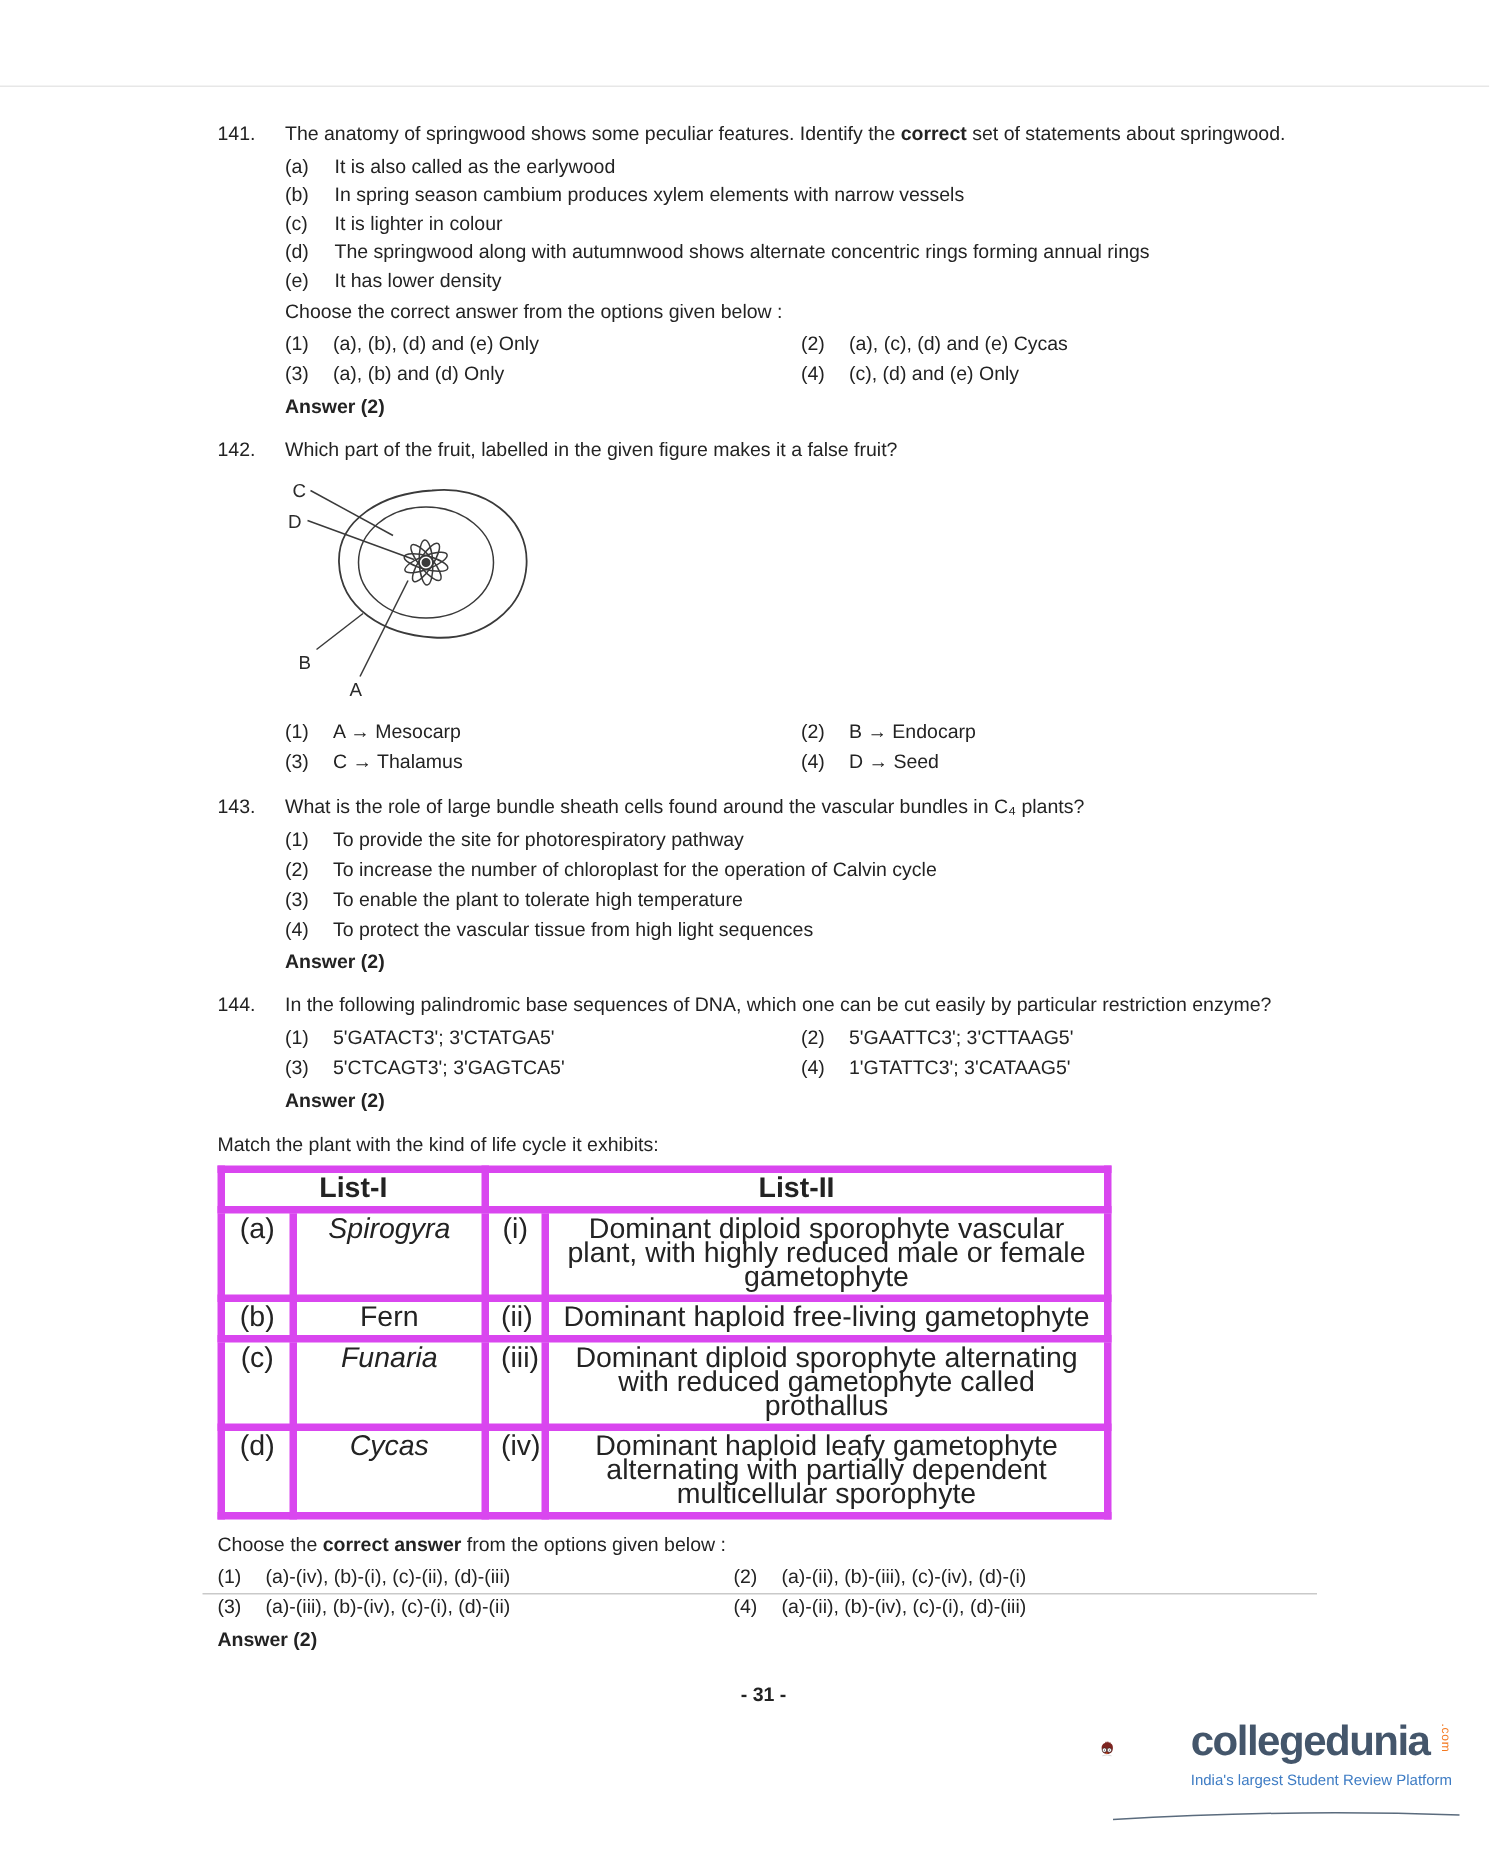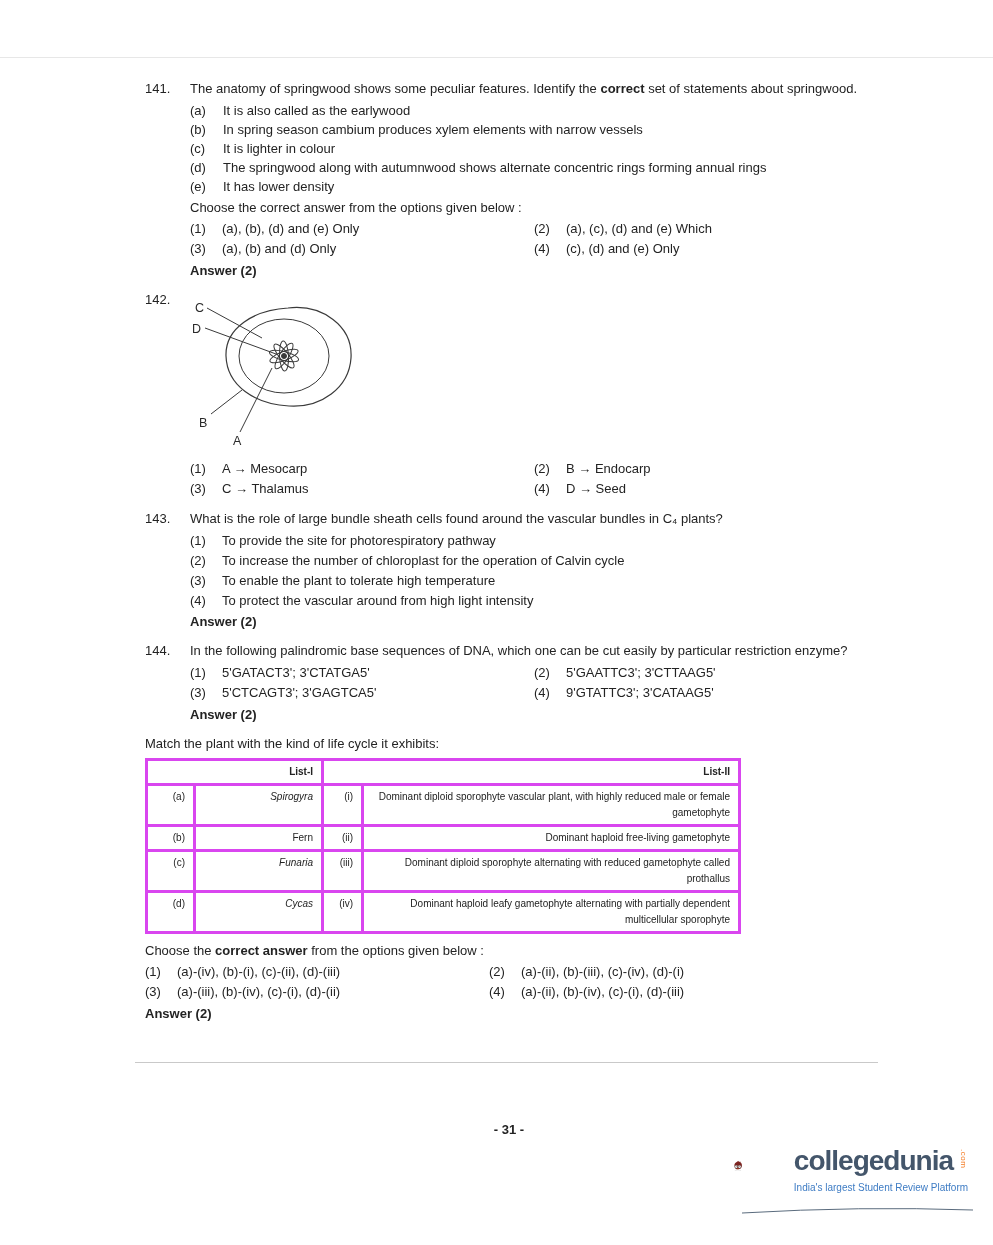--- a/index.html
+++ b/index.html
@@ -41,26 +41,26 @@
   .figure-wrap text { font: 12.5px "Liberation Sans", sans-serif; fill:#2a2a2a; }
 
   
   .match-table {
     border-collapse: collapse;
     margin:5px 0 7px 0;
     width:596px;
     table-layout: fixed;
   }
   .match-table th, .match-table td {
-    border:3px solid #d946ef;
+    border:5px solid #d946ef;
     padding:3px 8px;
     vertical-align:top;
     line-height:16px;
-    font-size:10px;
-    text-align:right;
+    font-size:19px;
+    text-align:center;
   }
   .match-table th { font-weight:bold; }
   .col-ll { width:48px; }
   .col-name { width:128px; }
   .col-rl { width:40px; }
   .th-left { padding-left:48px; }
   .th-right { padding-left:10px; }
   .italic { font-style: italic; }
 
   
@@ -124,38 +124,39 @@
           <span>It has lower density</span>
         </div>
         <p class="choose">Choose the correct answer from the options given below :</p>
         <div class="opts-2">
           <div class="opt">
             <span class="o-label">(1)</span>
             <span>(a), (b), (d) and (e) Only</span>
           </div>
           <div class="opt">
             <span class="o-label">(2)</span>
-            <span>(a), (c), (d) and (e) Which</span>
+            <span>(a), (c), (d) and (e) Cycas</span>
           </div>
           <div class="opt">
             <span class="o-label">(3)</span>
             <span>(a), (b) and (d) Only</span>
           </div>
           <div class="opt">
             <span class="o-label">(4)</span>
             <span>(c), (d) and (e) Only</span>
           </div>
         </div>
         <p class="answer">Answer (2)</p>
       </div>
     </section>
 
     <section class="question">
       <span class="q-num">142.</span>
       <div class="q-body">
+        <p class="q-text">Which part of the fruit, labelled in the given figure makes it a false fruit?</p>
         <div class="figure-wrap">
           <svg width="214" height="152" viewBox="0 0 214 152">
 
             <path d="M 98 12 C 132 8, 163 30, 161 62 C 159 92, 131 112, 99 110 C 65 108, 37 90, 36 60 C 35 32, 64 14, 98 12 Z" fill="none" stroke="#3a3a3a" stroke-width="1.2"></path>
 
             <ellipse cx="94" cy="60" rx="45" ry="37" fill="none" stroke="#3a3a3a" stroke-width="1"></ellipse>
 
             <g stroke="#3a3a3a" fill="none" stroke-width="1">
               <ellipse cx="94" cy="60" rx="15" ry="4.5" transform="rotate(15 94 60)"></ellipse>
               <ellipse cx="94" cy="60" rx="15" ry="4.5" transform="rotate(87 94 60)"></ellipse>
@@ -210,21 +211,21 @@
           <div class="opt">
             <span class="o-label">(2)</span>
             <span>To increase the number of chloroplast for the operation of Calvin cycle</span>
           </div>
           <div class="opt">
             <span class="o-label">(3)</span>
             <span>To enable the plant to tolerate high temperature</span>
           </div>
           <div class="opt">
             <span class="o-label">(4)</span>
-            <span>To protect the vascular around from high light intensity</span>
+            <span>To protect the vascular tissue from high light sequences</span>
           </div>
         </div>
         <p class="answer">Answer (2)</p>
       </div>
     </section>
 
     <section class="question">
       <span class="q-num">144.</span>
       <div class="q-body">
         <p class="q-text justify">In the following palindromic base sequences of DNA, which one can be cut easily by particular restriction enzyme?</p>
@@ -236,21 +237,21 @@
           <div class="opt">
             <span class="o-label">(2)</span>
             <span>5'GAATTC3'; 3'CTTAAG5'</span>
           </div>
           <div class="opt">
             <span class="o-label">(3)</span>
             <span>5'CTCAGT3'; 3'GAGTCA5'</span>
           </div>
           <div class="opt">
             <span class="o-label">(4)</span>
-            <span>9'GTATTC3'; 3'CATAAG5'</span>
+            <span>1'GTATTC3'; 3'CATAAG5'</span>
           </div>
         </div>
         <p class="answer">Answer (2)</p>
       </div>
     </section>
 
     <section class="question">
       <div class="q-body">
         <p class="q-text">Match the plant with the kind of life cycle it exhibits:</p>
         <table class="match-table">

